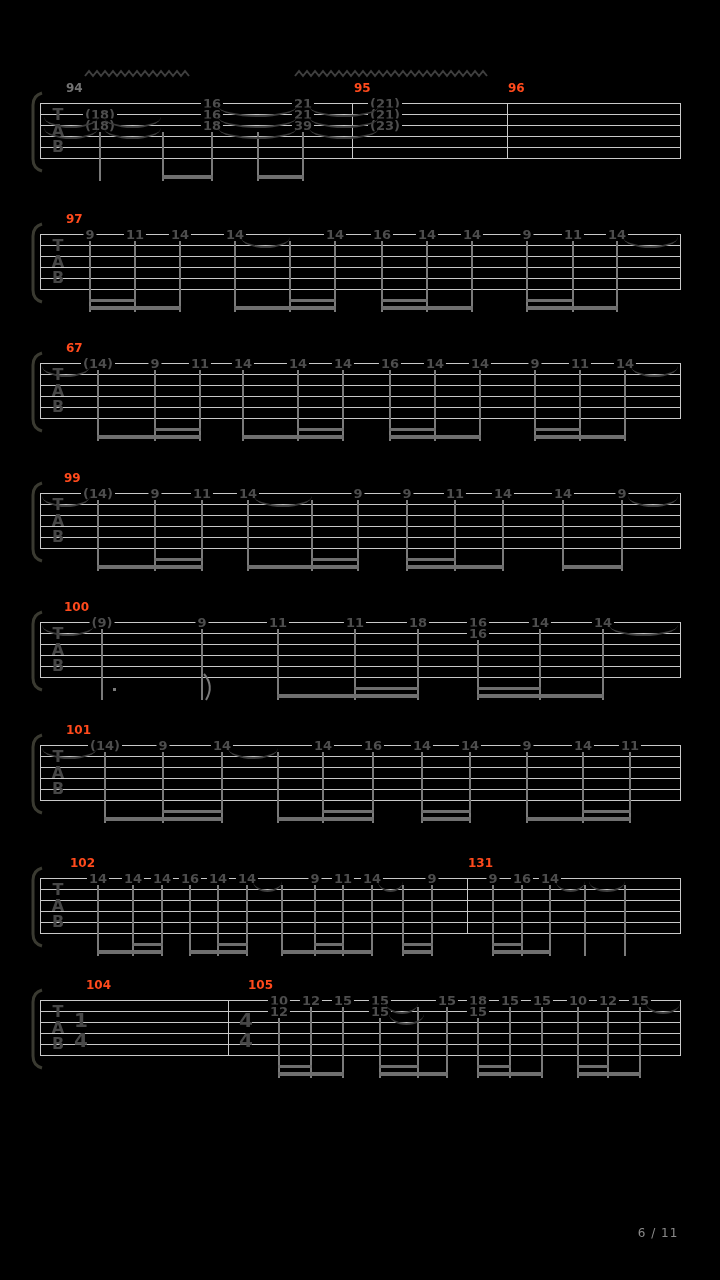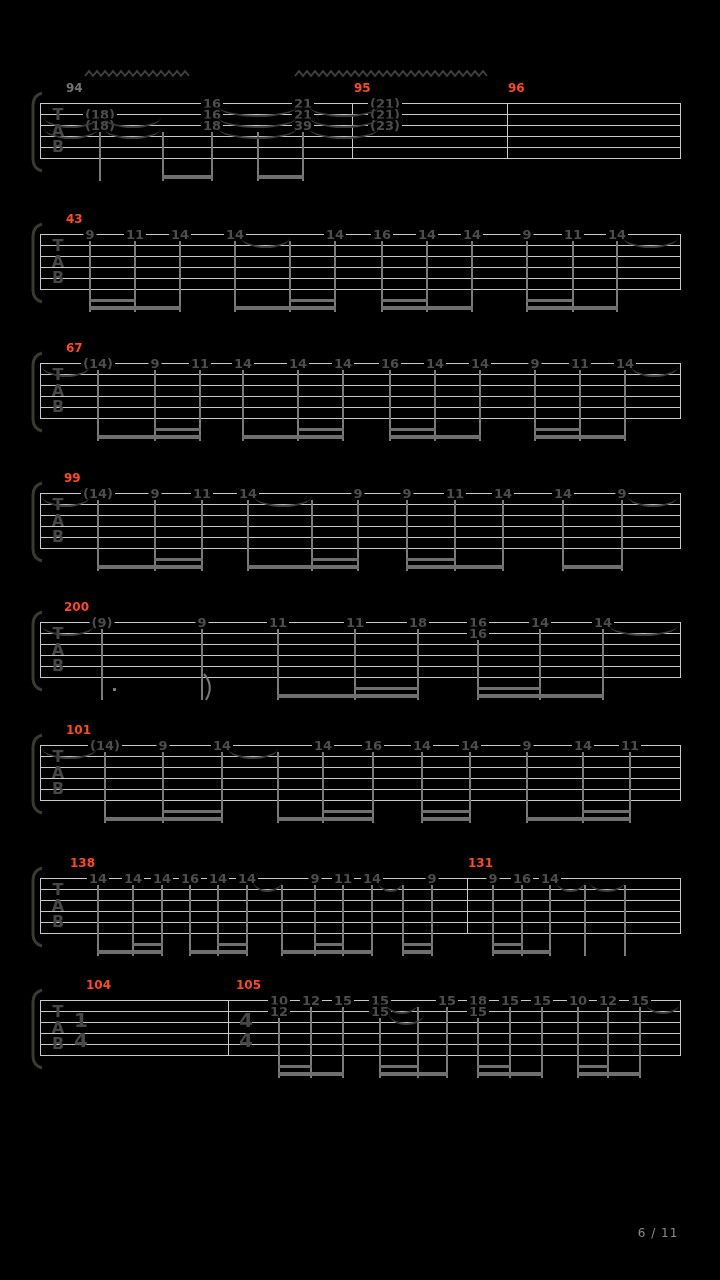--- a/index.html
+++ b/index.html
@@ -78,21 +78,21 @@
       <div style="position: absolute; left: 40px; top: 245px; width: 640px; height: 1px; background: rgb(201, 201, 201);"></div>
       <div style="position: absolute; left: 40px; top: 256px; width: 640px; height: 1px; background: rgb(201, 201, 201);"></div>
       <div style="position: absolute; left: 40px; top: 267px; width: 640px; height: 1px; background: rgb(201, 201, 201);"></div>
       <div style="position: absolute; left: 40px; top: 278px; width: 640px; height: 1px; background: rgb(201, 201, 201);"></div>
       <div style="position: absolute; left: 40px; top: 289px; width: 640px; height: 1px; background: rgb(201, 201, 201);"></div>
       <div style="position: absolute; left: 40px; top: 234px; width: 1px; height: 56px; background: rgb(201, 201, 201);"></div>
       <div style="position: absolute; left: 680px; top: 234px; width: 1px; height: 56px; background: rgb(201, 201, 201);"></div>
       <div class="clef" style="left: 49px; top: 238px; color: rgb(71, 71, 71);">T</div>
       <div class="clef" style="left: 49px; top: 254px; color: rgb(71, 71, 71);">A</div>
       <div class="clef" style="left: 49px; top: 270px; color: rgb(71, 71, 71);">B</div>
-      <div class="mnum" style="left: 66px; top: 213px; color: rgb(255, 74, 28);">43</div>
+      <div class="mnum" style="left: 66px; top: 213px; color: rgb(255, 74, 28);">97</div>
       <div style="position: absolute; left: 89px; top: 241px; width: 2px; height: 71px; background: rgb(122, 122, 122);"></div>
       <div class="fret" style="left: 90px; top: 234px; color: rgb(77, 77, 77);">9</div>
       <div style="position: absolute; left: 134px; top: 241px; width: 2px; height: 71px; background: rgb(122, 122, 122);"></div>
       <div class="fret" style="left: 135px; top: 234px; color: rgb(77, 77, 77);">11</div>
       <div style="position: absolute; left: 179px; top: 241px; width: 2px; height: 71px; background: rgb(122, 122, 122);"></div>
       <div class="fret" style="left: 180px; top: 234px; color: rgb(77, 77, 77);">14</div>
       <div style="position: absolute; left: 234px; top: 241px; width: 2px; height: 71px; background: rgb(122, 122, 122);"></div>
       <div class="fret" style="left: 235px; top: 234px; color: rgb(77, 77, 77);">14</div>
       <div style="position: absolute; left: 289px; top: 241px; width: 2px; height: 71px; background: rgb(122, 122, 122);"></div>
       <div style="position: absolute; left: 334px; top: 241px; width: 2px; height: 71px; background: rgb(122, 122, 122);"></div>
@@ -221,21 +221,21 @@
       <div style="position: absolute; left: 40px; top: 633px; width: 640px; height: 1px; background: rgb(201, 201, 201);"></div>
       <div style="position: absolute; left: 40px; top: 644px; width: 640px; height: 1px; background: rgb(201, 201, 201);"></div>
       <div style="position: absolute; left: 40px; top: 655px; width: 640px; height: 1px; background: rgb(201, 201, 201);"></div>
       <div style="position: absolute; left: 40px; top: 666px; width: 640px; height: 1px; background: rgb(201, 201, 201);"></div>
       <div style="position: absolute; left: 40px; top: 677px; width: 640px; height: 1px; background: rgb(201, 201, 201);"></div>
       <div style="position: absolute; left: 40px; top: 622px; width: 1px; height: 56px; background: rgb(201, 201, 201);"></div>
       <div style="position: absolute; left: 680px; top: 622px; width: 1px; height: 56px; background: rgb(201, 201, 201);"></div>
       <div class="clef" style="left: 49px; top: 626px; color: rgb(71, 71, 71);">T</div>
       <div class="clef" style="left: 49px; top: 642px; color: rgb(71, 71, 71);">A</div>
       <div class="clef" style="left: 49px; top: 658px; color: rgb(71, 71, 71);">B</div>
-      <div class="mnum" style="left: 64px; top: 601px; color: rgb(255, 74, 28);">200</div>
+      <div class="mnum" style="left: 64px; top: 601px; color: rgb(255, 74, 28);">100</div>
       <div style="position: absolute; left: 101px; top: 629px; width: 2px; height: 71px; background: rgb(122, 122, 122);"></div>
       <div class="fret" style="left: 102px; top: 622px; color: rgb(77, 77, 77);">(9)</div>
       <div style="position: absolute; left: 201px; top: 629px; width: 2px; height: 71px; background: rgb(122, 122, 122);"></div>
       <div class="fret" style="left: 202px; top: 622px; color: rgb(77, 77, 77);">9</div>
       <div style="position: absolute; left: 277px; top: 629px; width: 2px; height: 71px; background: rgb(122, 122, 122);"></div>
       <div class="fret" style="left: 278px; top: 622px; color: rgb(77, 77, 77);">11</div>
       <div style="position: absolute; left: 354px; top: 629px; width: 2px; height: 71px; background: rgb(122, 122, 122);"></div>
       <div class="fret" style="left: 355px; top: 622px; color: rgb(77, 77, 77);">11</div>
       <div style="position: absolute; left: 417px; top: 629px; width: 2px; height: 71px; background: rgb(122, 122, 122);"></div>
       <div class="fret" style="left: 418px; top: 622px; color: rgb(77, 77, 77);">18</div>
@@ -310,21 +310,21 @@
       <div style="position: absolute; left: 40px; top: 900px; width: 640px; height: 1px; background: rgb(201, 201, 201);"></div>
       <div style="position: absolute; left: 40px; top: 911px; width: 640px; height: 1px; background: rgb(201, 201, 201);"></div>
       <div style="position: absolute; left: 40px; top: 922px; width: 640px; height: 1px; background: rgb(201, 201, 201);"></div>
       <div style="position: absolute; left: 40px; top: 933px; width: 640px; height: 1px; background: rgb(201, 201, 201);"></div>
       <div style="position: absolute; left: 40px; top: 878px; width: 1px; height: 56px; background: rgb(201, 201, 201);"></div>
       <div style="position: absolute; left: 467px; top: 878px; width: 1px; height: 56px; background: rgb(201, 201, 201);"></div>
       <div style="position: absolute; left: 680px; top: 878px; width: 1px; height: 56px; background: rgb(201, 201, 201);"></div>
       <div class="clef" style="left: 49px; top: 882px; color: rgb(71, 71, 71);">T</div>
       <div class="clef" style="left: 49px; top: 898px; color: rgb(71, 71, 71);">A</div>
       <div class="clef" style="left: 49px; top: 914px; color: rgb(71, 71, 71);">B</div>
-      <div class="mnum" style="left: 70px; top: 857px; color: rgb(255, 74, 28);">138</div>
+      <div class="mnum" style="left: 70px; top: 857px; color: rgb(255, 74, 28);">102</div>
       <div class="mnum" style="left: 468px; top: 857px; color: rgb(255, 74, 28);">131</div>
       <div style="position: absolute; left: 97px; top: 885px; width: 2px; height: 71px; background: rgb(122, 122, 122);"></div>
       <div class="fret" style="left: 98px; top: 878px; color: rgb(77, 77, 77);">14</div>
       <div style="position: absolute; left: 132px; top: 885px; width: 2px; height: 71px; background: rgb(122, 122, 122);"></div>
       <div class="fret" style="left: 133px; top: 878px; color: rgb(77, 77, 77);">14</div>
       <div style="position: absolute; left: 161px; top: 885px; width: 2px; height: 71px; background: rgb(122, 122, 122);"></div>
       <div class="fret" style="left: 162px; top: 878px; color: rgb(77, 77, 77);">14</div>
       <div style="position: absolute; left: 189px; top: 885px; width: 2px; height: 71px; background: rgb(122, 122, 122);"></div>
       <div class="fret" style="left: 190px; top: 878px; color: rgb(77, 77, 77);">16</div>
       <div style="position: absolute; left: 217px; top: 885px; width: 2px; height: 71px; background: rgb(122, 122, 122);"></div>
@@ -372,21 +372,21 @@
       <div style="position: absolute; left: 40px; top: 1033px; width: 640px; height: 1px; background: rgb(201, 201, 201);"></div>
       <div style="position: absolute; left: 40px; top: 1044px; width: 640px; height: 1px; background: rgb(201, 201, 201);"></div>
       <div style="position: absolute; left: 40px; top: 1055px; width: 640px; height: 1px; background: rgb(201, 201, 201);"></div>
       <div style="position: absolute; left: 40px; top: 1000px; width: 1px; height: 56px; background: rgb(201, 201, 201);"></div>
       <div style="position: absolute; left: 228px; top: 1000px; width: 1px; height: 56px; background: rgb(201, 201, 201);"></div>
       <div style="position: absolute; left: 680px; top: 1000px; width: 1px; height: 56px; background: rgb(201, 201, 201);"></div>
       <div class="clef" style="left: 49px; top: 1004px; color: rgb(71, 71, 71);">T</div>
       <div class="clef" style="left: 49px; top: 1020px; color: rgb(71, 71, 71);">A</div>
       <div class="clef" style="left: 49px; top: 1036px; color: rgb(71, 71, 71);">B</div>
       <div class="mnum" style="left: 86px; top: 979px; color: rgb(255, 74, 28);">104</div>
-      <div class="mnum" style="left: 236px; top: 979px; color: rgb(255, 74, 28);">105</div>
+      <div class="mnum" style="left: 248px; top: 979px; color: rgb(255, 74, 28);">105</div>
       <div class="tsig" style="left: 69px; top: 1009px; color: rgb(71, 71, 71);">1</div>
       <div class="tsig" style="left: 69px; top: 1029px; color: rgb(71, 71, 71);">4</div>
       <div class="tsig" style="left: 234px; top: 1009px; color: rgb(71, 71, 71);">4</div>
       <div class="tsig" style="left: 234px; top: 1029px; color: rgb(71, 71, 71);">4</div>
       <div style="position: absolute; left: 278px; top: 1018px; width: 2px; height: 60px; background: rgb(122, 122, 122);"></div>
       <div class="fret" style="left: 279px; top: 1000px; color: rgb(77, 77, 77);">10</div>
       <div class="fret" style="left: 279px; top: 1011px; color: rgb(77, 77, 77);">12</div>
       <div style="position: absolute; left: 310px; top: 1007px; width: 2px; height: 71px; background: rgb(122, 122, 122);"></div>
       <div class="fret" style="left: 311px; top: 1000px; color: rgb(77, 77, 77);">12</div>
       <div style="position: absolute; left: 342px; top: 1007px; width: 2px; height: 71px; background: rgb(122, 122, 122);"></div>

